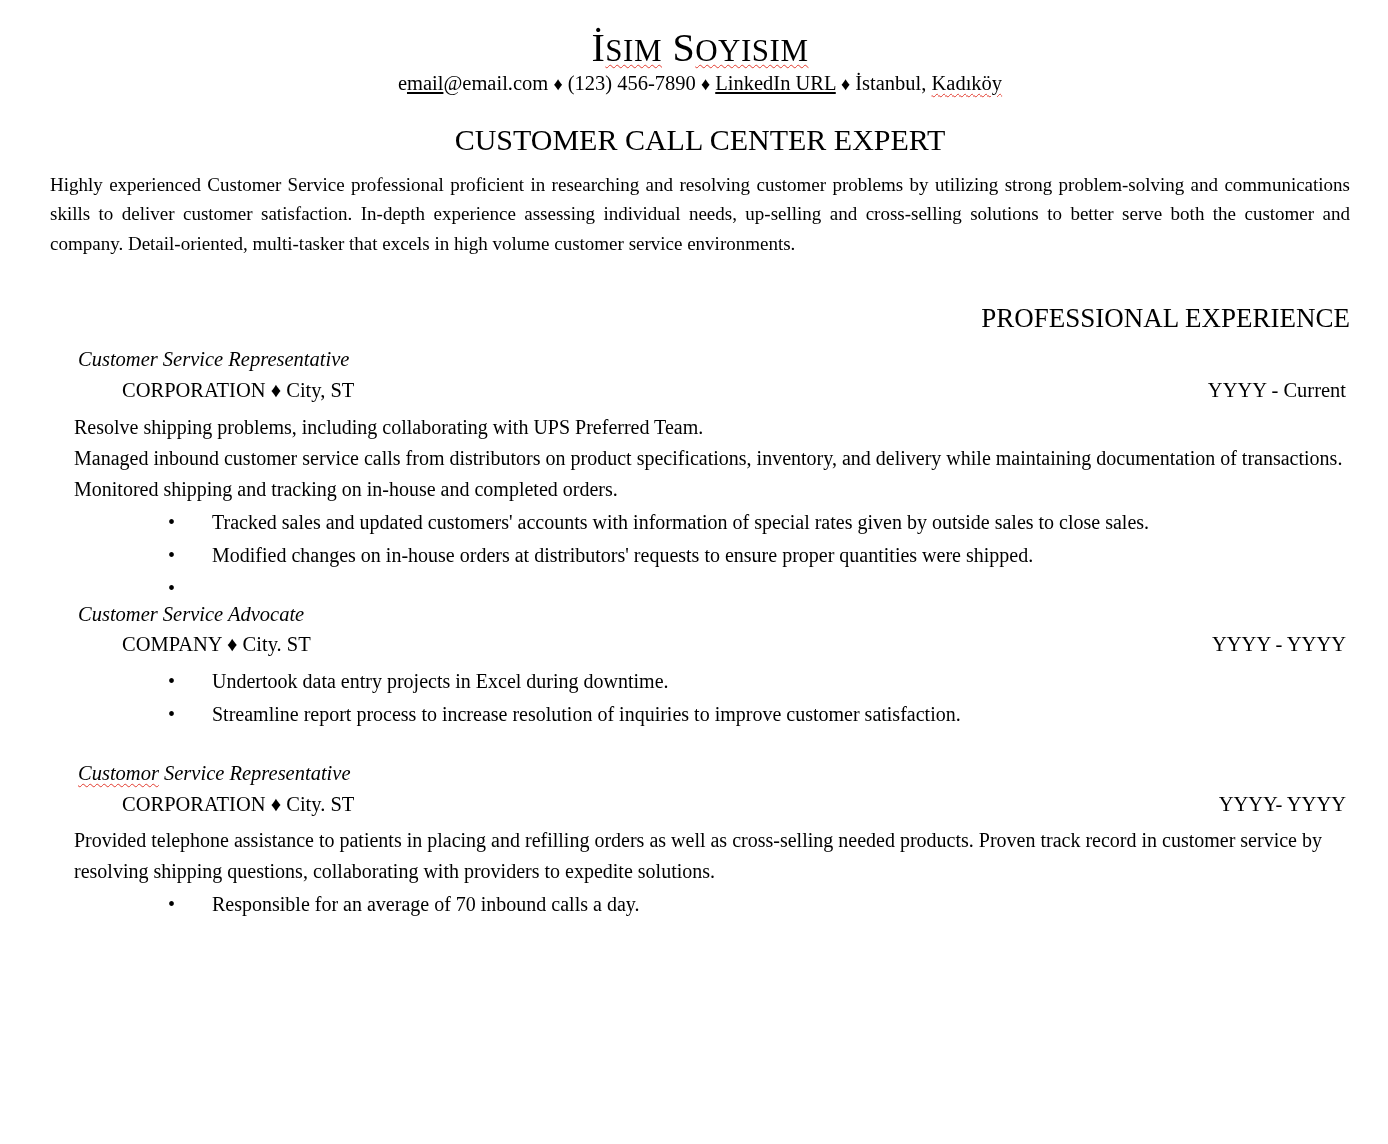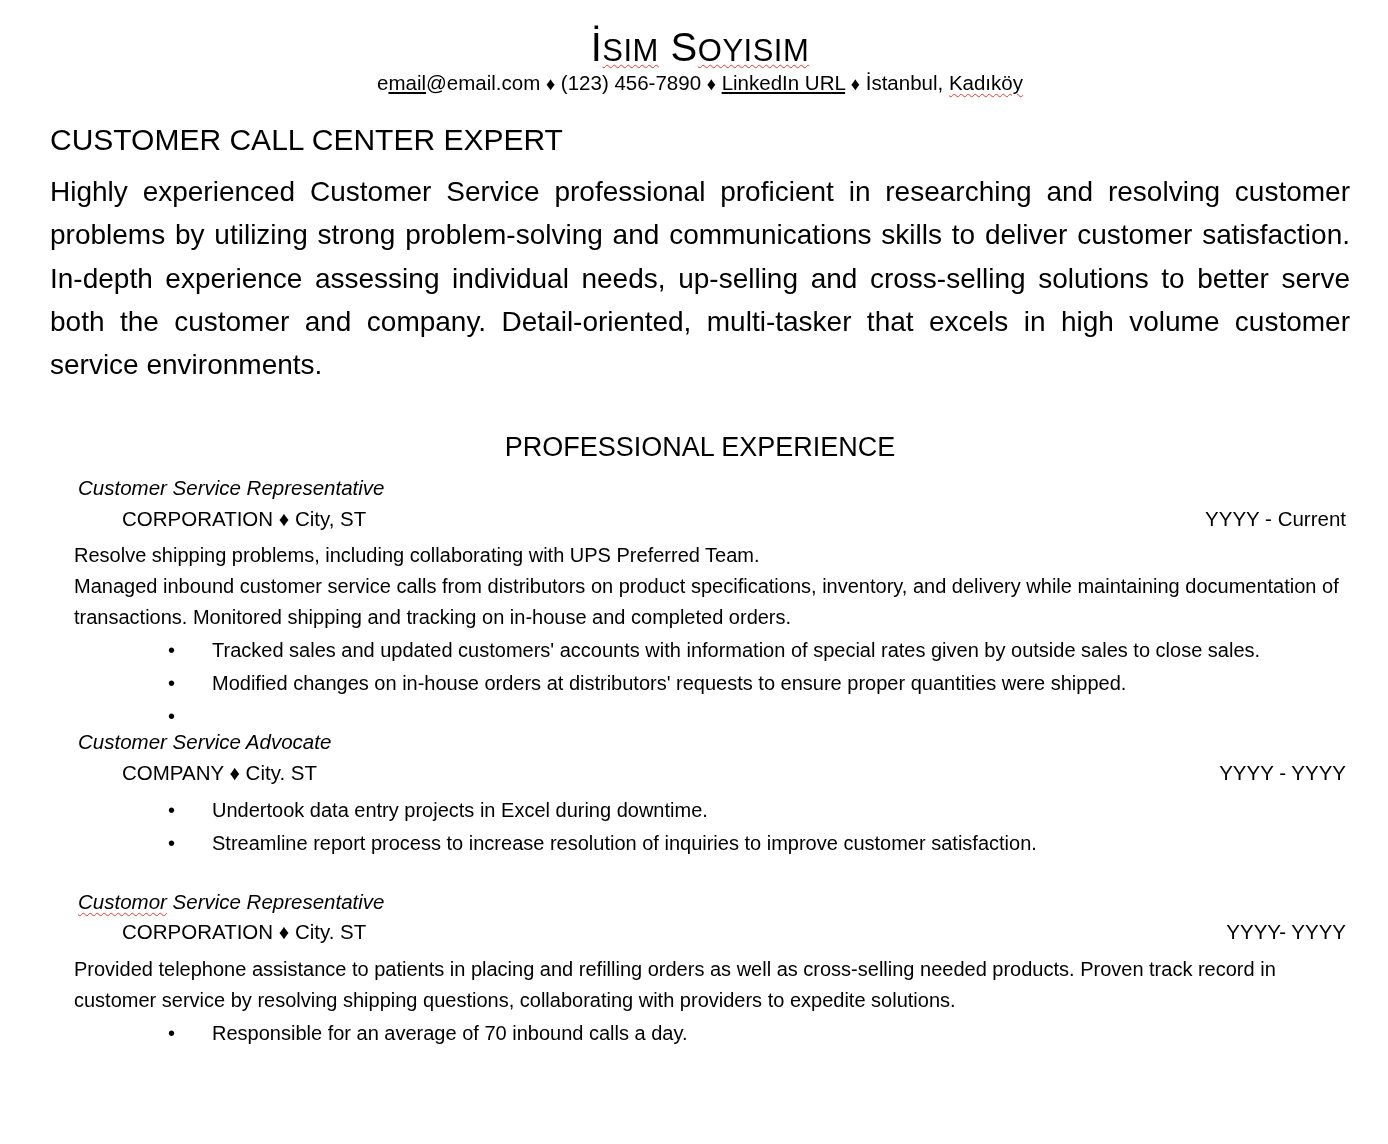--- a/index.html
+++ b/index.html
@@ -13,20 +13,21 @@
     font-family: "Liberation Sans", sans-serif;
     color: #000000;
     overflow: hidden;
   }
   .page {
     width: 1388px;
     height: 1144px;
     position: relative;
     padding: 0;
     box-sizing: border-box;
+    font-family: Liberation Serif, serif;
   }
   .inner {
     padding: 18px 38px 0 50px;
     box-sizing: border-box;
   }
 
   
   .name {
     text-align: center;
     font-size: 40px;
@@ -54,36 +55,37 @@
     text-underline-offset: 3px;
   }
   .link-underline {
     text-decoration: underline;
     text-decoration-color: #000;
     text-underline-offset: 2px;
   }
   .diamond { font-size: 18px; }
 
   .headline {
+    text-align: center;
     font-size: 30px;
     line-height: 1.2;
     margin: 26px 0 12px 0;
     font-weight: 400;
   }
 
   .summary {
-    font-size: 28px;
+    font-size: 19px;
     line-height: 1.55;
     text-align: justify;
     text-justify: inter-word;
     margin: 0 0 6px 0;
   }
 
   .section-title {
-    text-align: center;
+    text-align: right;
     font-size: 27px;
     line-height: 1.2;
     margin: 44px 0 12px 0;
     font-weight: 400;
   }
 
   
   .job { margin-bottom: 4px; }
   .job-title {
     font-style: italic;

